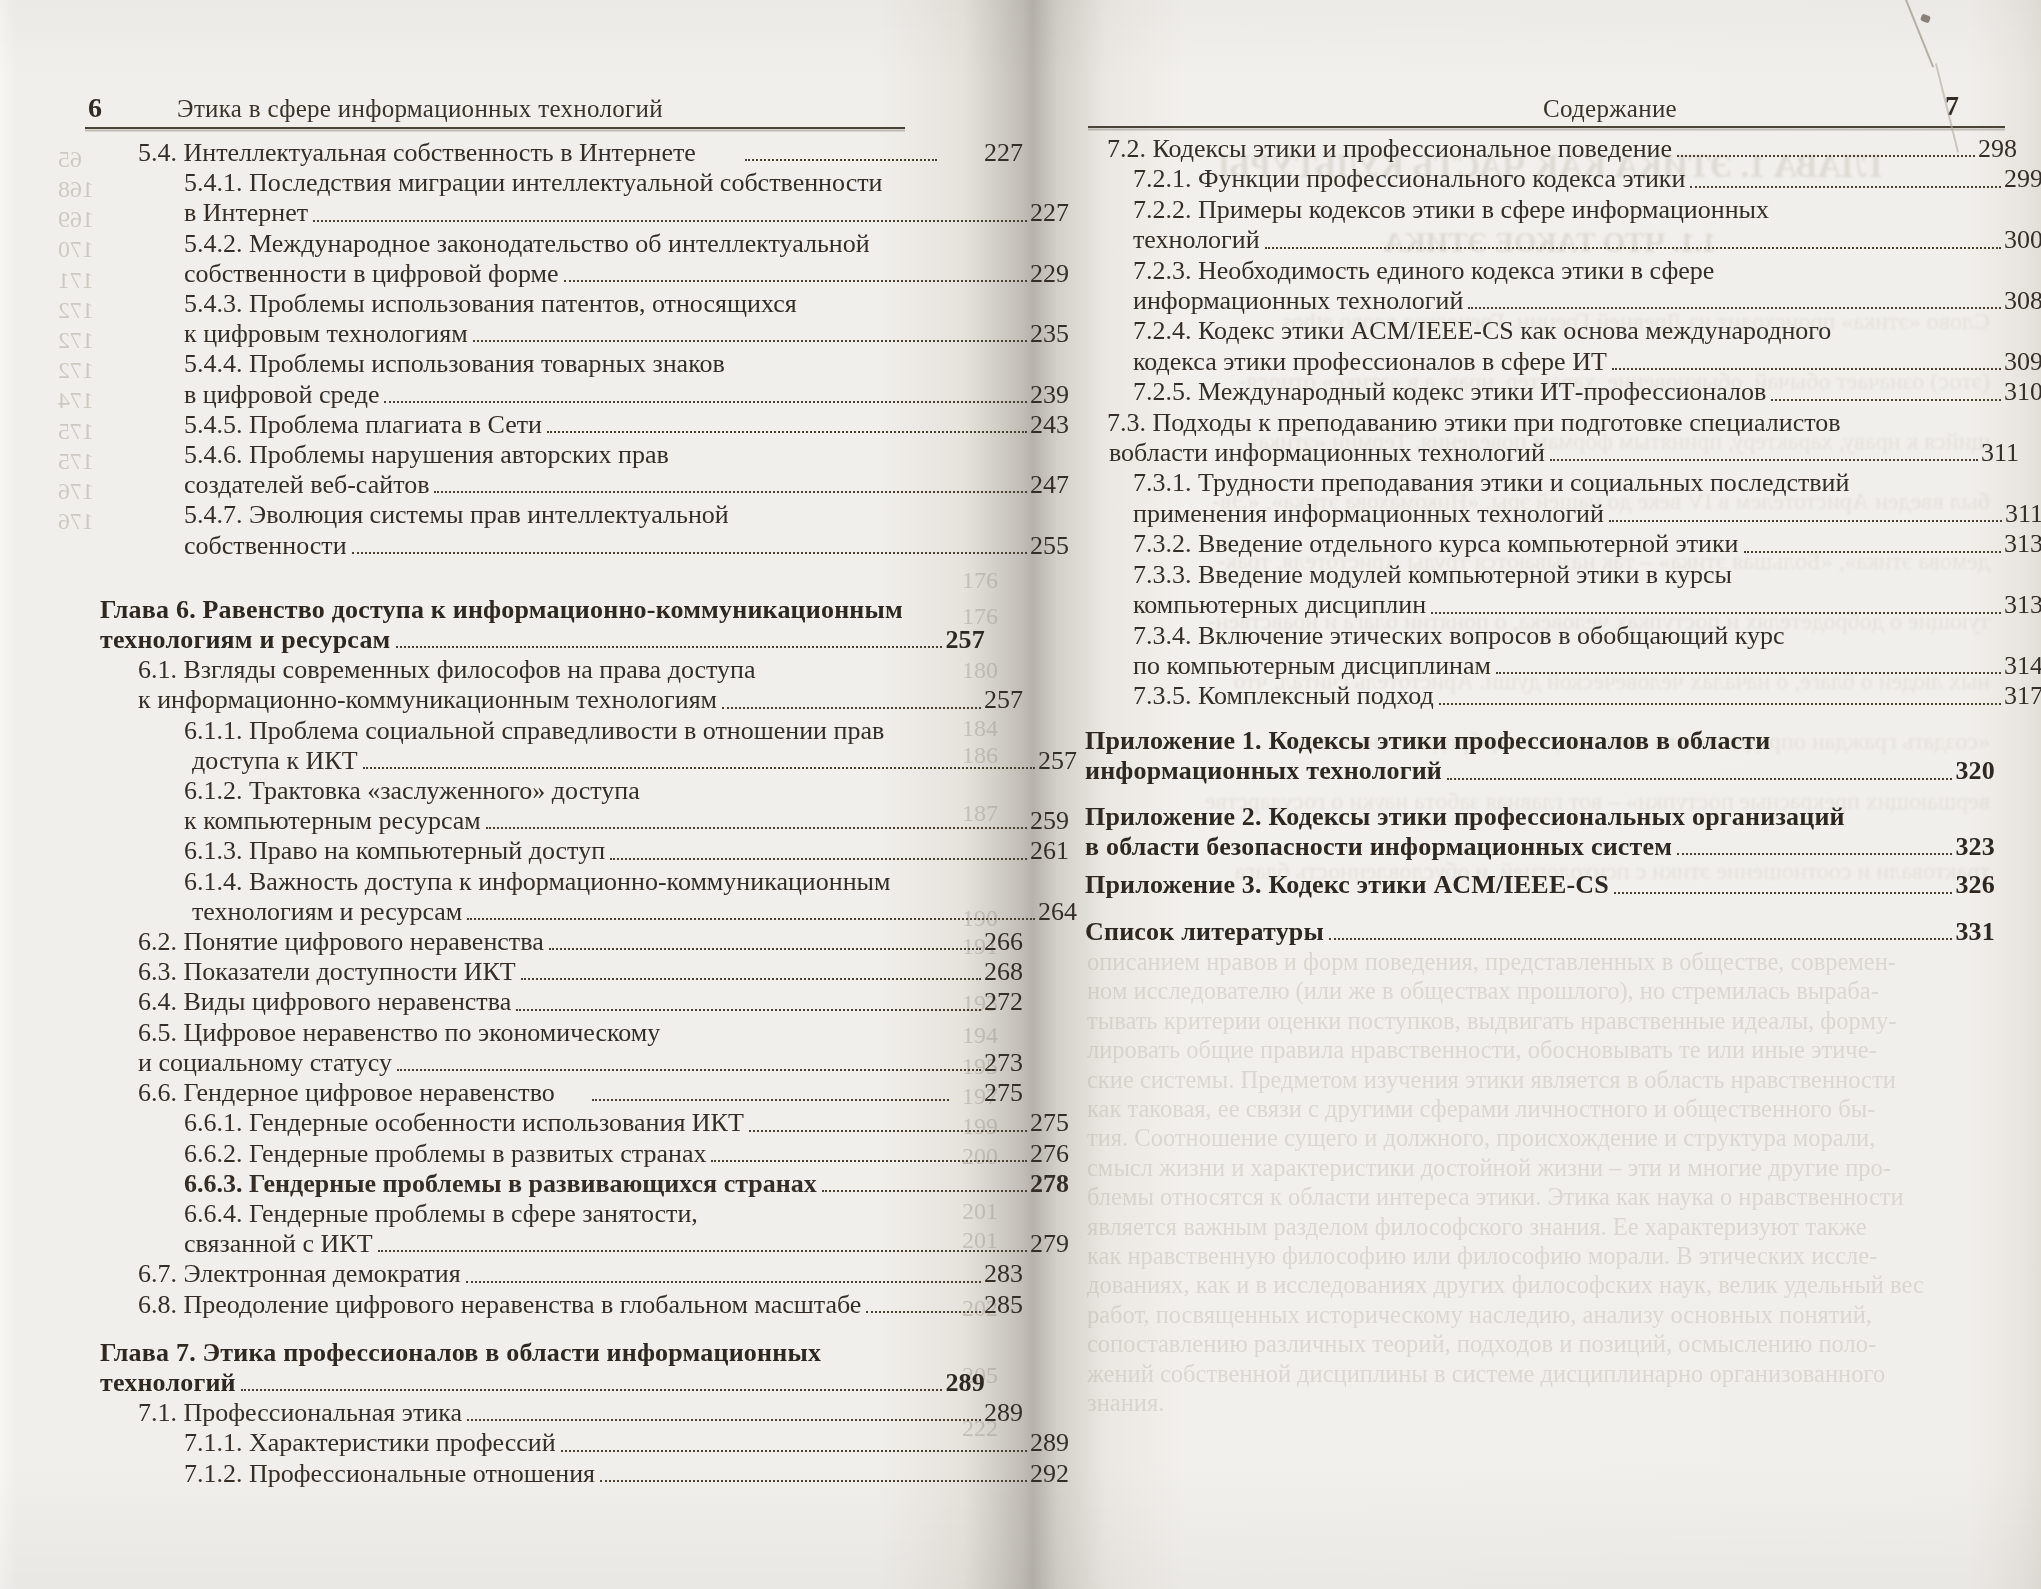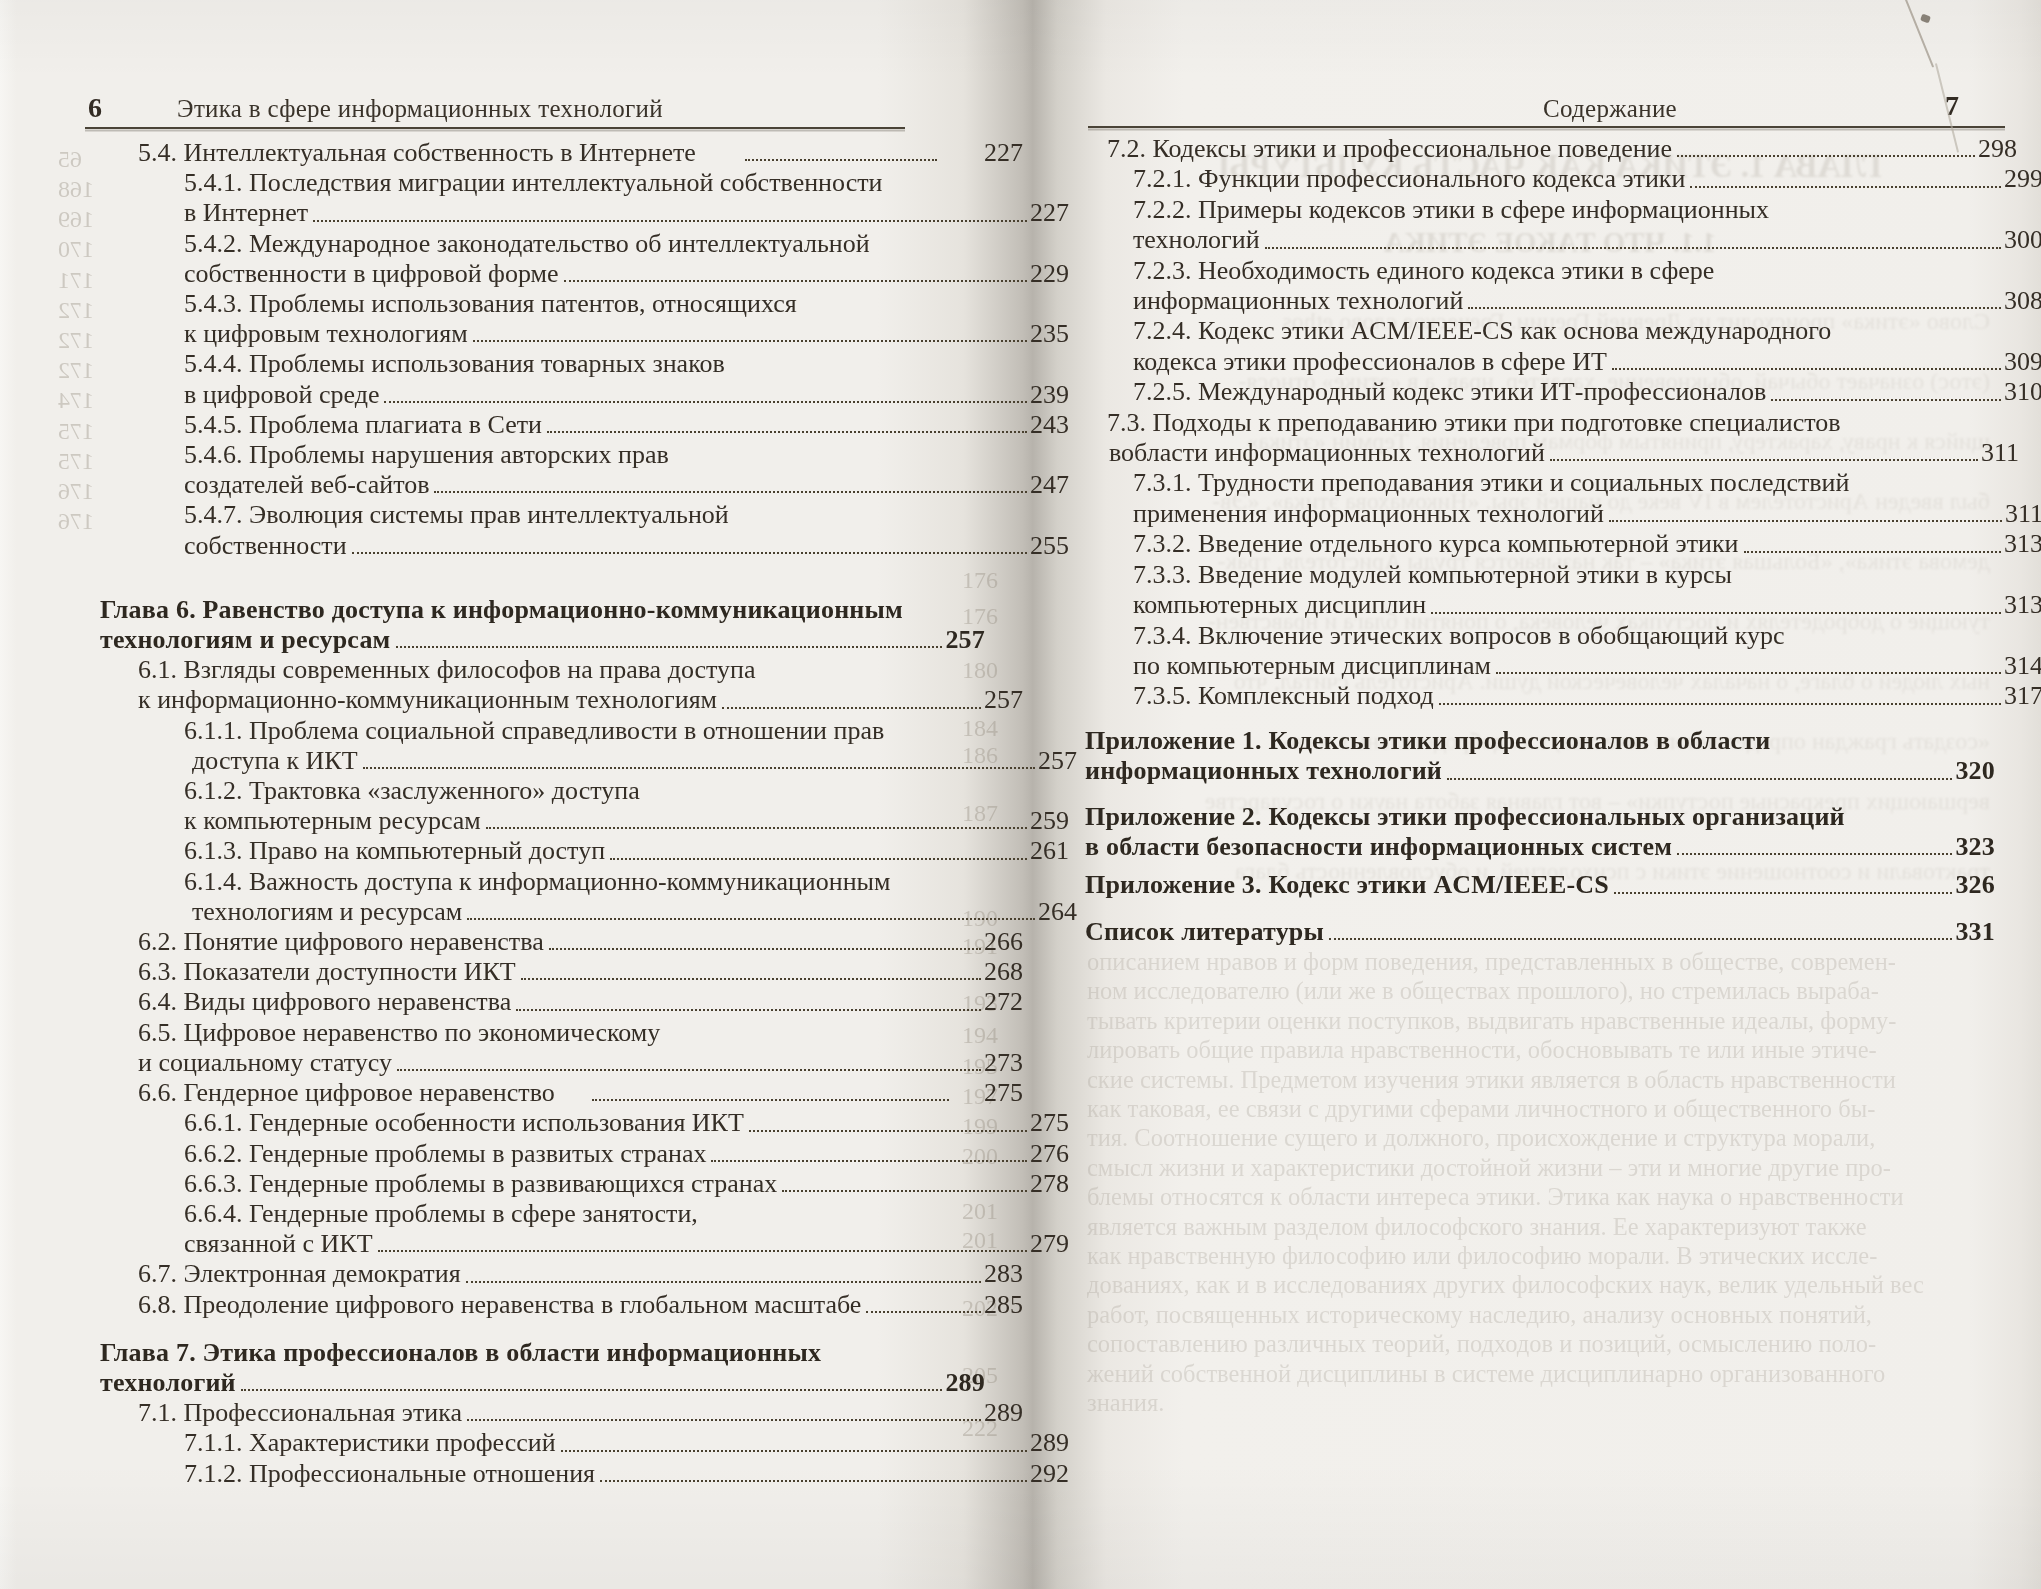--- a/index.html
+++ b/index.html
@@ -243,21 +243,21 @@
       <div class="row" style="padding-left: 84px;">
         <span class="t">6.6.1. Гендерные особенности использования ИКТ</span>
         <span class="dots"></span>
         <span class="pg">275</span>
       </div>
       <div class="row" style="padding-left: 84px;">
         <span class="t">6.6.2. Гендерные проблемы в развитых странах</span>
         <span class="dots"></span>
         <span class="pg">276</span>
       </div>
-      <div class="row" style="padding-left: 84px;">
+      <div class="row" style="padding-left: 84px; font-weight: bold;">
         <span class="t">6.6.3. Гендерные проблемы в развивающихся странах</span>
         <span class="dots"></span>
         <span class="pg">278</span>
       </div>
       <div class="row" style="padding-left: 84px;">
         <span class="t">6.6.4. Гендерные проблемы в сфере занятости,</span>
       </div>
       <div class="row" style="padding-left: 84px;">
         <span class="t">связанной с ИКТ</span>
         <span class="dots"></span>

